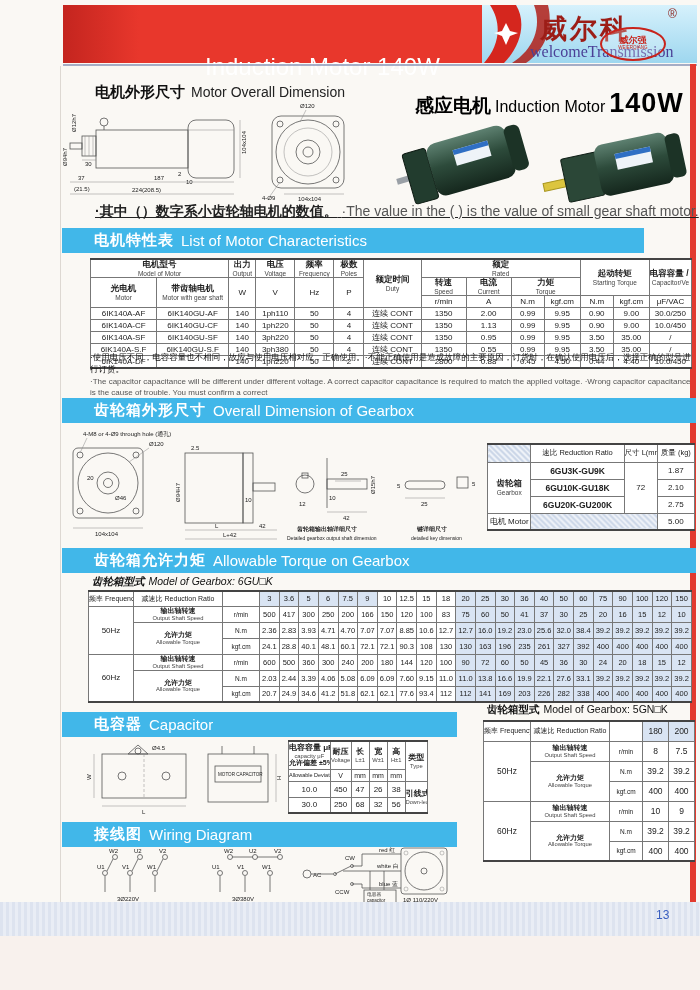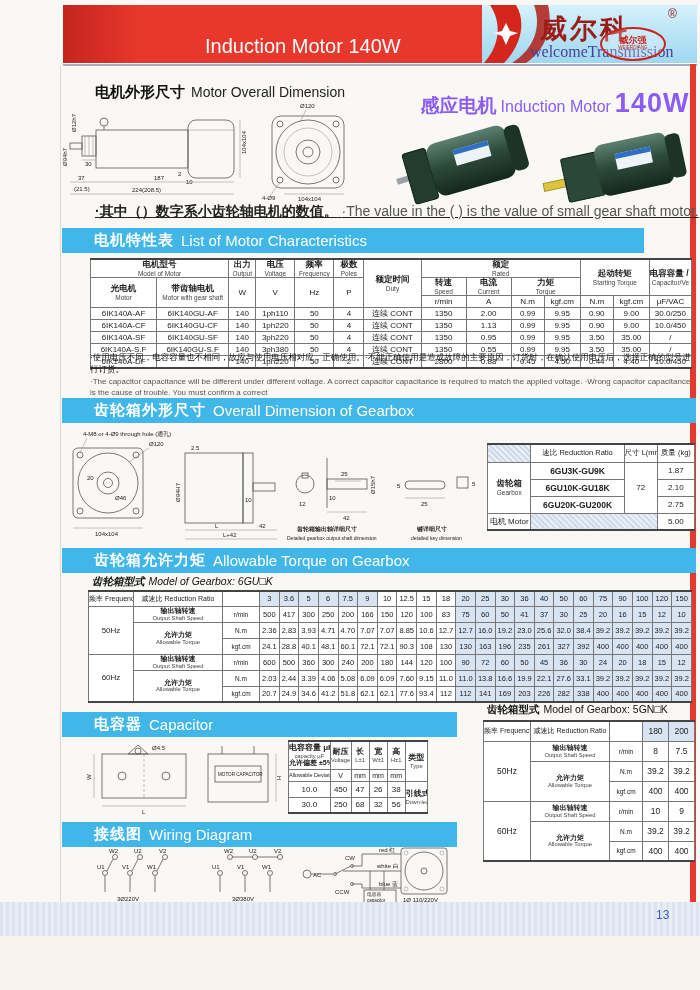--- a/index.html
+++ b/index.html
@@ -3,21 +3,21 @@
 <meta charset="utf-8">
 <style>
   html,body{margin:0;padding:0;}
   body{width:700px;height:990px;font-family:"Liberation Sans",sans-serif;background:#efede9;}
   .page{position:relative;width:700px;height:990px;background:#faf8f4;overflow:hidden;}
 
   
   .red-band{position:absolute;left:63px;top:5px;width:634px;height:58px;
     background:linear-gradient(90deg,#c4251f,#e8372c 12%,#e8372c);}
   .red-band .t-cn{position:absolute;left:142px;top:12px;color:#fff;font-size:18px;font-weight:bold;letter-spacing:1px;}
-  .red-band .t-en{position:absolute;left:142px;top:30px;color:#fff;font-size:20px;text-align:right;}
+  .red-band .t-en{position:absolute;left:142px;top:48px;color:#fff;font-size:24px;text-align:right;}
   .band-underline{position:absolute;left:63px;top:64px;width:634px;height:2px;background:#5f6f9e;opacity:.55;}
   .logo-panel{position:absolute;left:482px;top:5px;width:215px;height:58px;
     background:linear-gradient(180deg,#d6f1fc,#9ed7ef);overflow:hidden;}
   .logo-brand{position:absolute;left:58px;top:6px;color:#9c1d17;font-size:27px;font-weight:bold;letter-spacing:3px;font-family:"Liberation Serif",serif;}
   .logo-reg{position:absolute;left:186px;top:2px;color:#8a1d17;font-size:12px;}
   .logo-sub{position:absolute;left:48px;top:38px;color:#4a3f96;font-size:16px;font-family:"Liberation Serif",serif;}
   .stamp{position:absolute;left:118px;top:22px;width:62px;height:30px;border:2px solid #c8241c;border-radius:50%;
     display:flex;flex-direction:column;align-items:center;justify-content:center;background:rgba(255,255,255,.25);}
   .stamp .s1{color:#c8241c;font-size:9px;font-weight:bold;line-height:1;}
   .stamp .s2{color:#c8241c;font-size:4.5px;line-height:1.4;}
@@ -26,21 +26,21 @@
 
   
   .band{position:absolute;height:25px;background:#41b7e9;color:#fff;display:flex;align-items:center;padding-left:32px;box-sizing:border-box;}
   .band .cn{font-weight:bold;font-size:15px;margin-right:7px;letter-spacing:1px;}
   .band .en{font-size:15px;}
 
   .h-black{position:absolute;color:#111;}
   .h-black .cn{font-weight:bold;font-size:15px;margin-right:6px;}
   .h-black .en{font-size:14px;color:#222;}
 
-  .prod-head{position:absolute;left:415px;top:88px;width:280px;text-align:center;color:#8b5cf6;white-space:nowrap;}
+  .prod-head{position:absolute;left:415px;top:88px;width:280px;text-align:left;color:#000000;white-space:nowrap;}
   .prod-head .cn{font-weight:bold;font-size:19px;vertical-align:baseline;}
   .prod-head .en{font-size:16px;margin:0 4px;}
   .prod-head .pw{font-weight:bold;font-size:27px;letter-spacing:1px;}
 
   .note{position:absolute;font-size:14px;color:#222;text-decoration:underline;}
   .note .en{color:#555;}
   .notes-block{position:absolute;left:90px;top:351px;width:602px;font-size:8.5px;line-height:1.45;}
   .notes-block .cn{color:#111;}
   .notes-block .en{color:#555;font-size:8px;}
 

